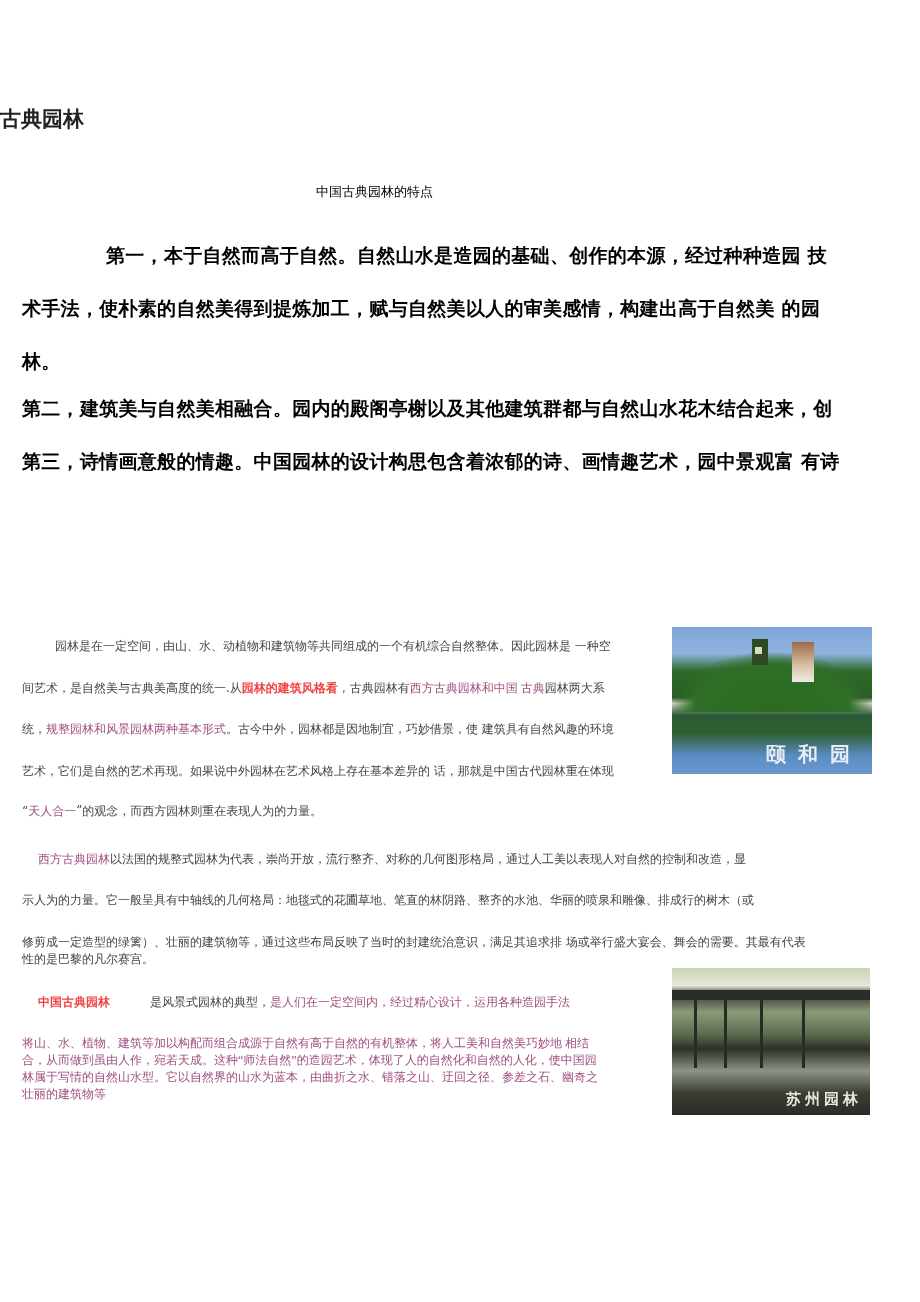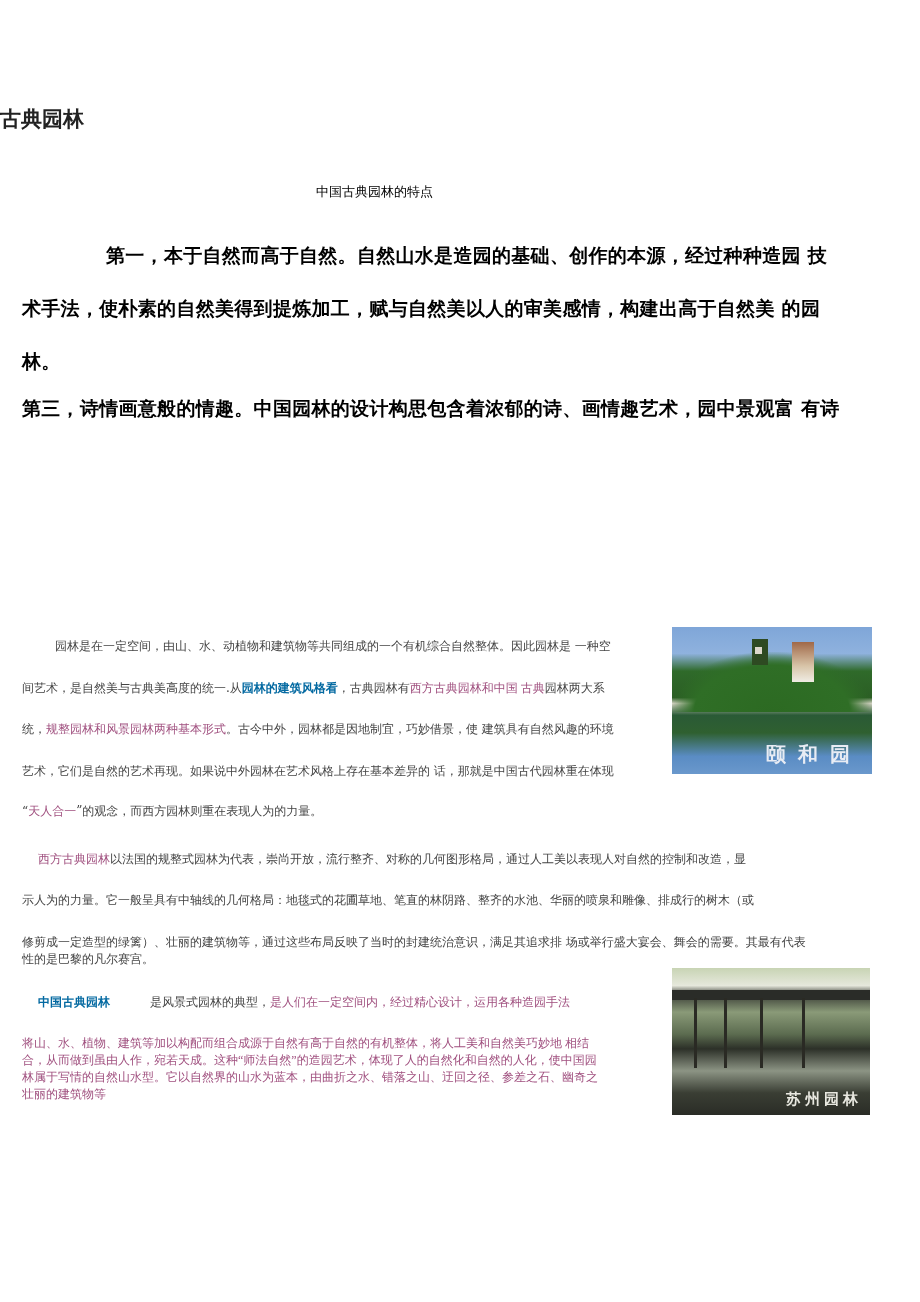--- a/index.html
+++ b/index.html
@@ -22,21 +22,21 @@
       letter-spacing: 0.3px;
     }
     .p1 { top: 237px; }
     .p1 .line { height: 53px; white-space: nowrap; }
 
     .small {
       position: absolute; font-family: "DejaVu Serif", "Liberation Serif", serif;
       font-size: 12px; color: #444; white-space: nowrap;
     }
     .pink { color: #a0507f; font-family: Liberation Serif, serif; }
-    .pinkb { color: #0369a1; font-weight: bold; }
+    .pinkb { color: #ef4444; font-weight: bold; }
 
     .img {
       position: absolute; overflow: hidden;
     }
     .img1 {
       left: 672px; top: 627px; width: 200px; height: 147px;
       background: linear-gradient(180deg, #7fa6d8 0%, #8fb2de 18%, #2f6a2a 30%, #2b5e24 48%, #d8d4c8 52%, #2a5a36 60%, #2f6030 72%, #5a8cc4 88%, #6a98cc 100%);
     }
     .img1 .hill {
       position: absolute; left: 0; top: 25px; width: 200px; height: 60px;
@@ -74,20 +74,21 @@
 
 <div class="title">古典园林</div>
 <div class="subtitle">中国古典园林的特点</div>
 
 <div class="big p1">
   <div class="line" style="padding-left:84px">第一，本于自然而高于自然。自然山水是造园的基础、创作的本源，经过种种造园  技</div>
   <div class="line">术手法，使朴素的自然美得到提炼加工，赋与自然美以人的审美感情，构建出高于自然美  的园</div>
   <div class="line">林。</div>
 </div>
 <div class="big" style="top:390px">
+  <div style="height:53px;white-space:nowrap">第二，建筑美与自然美相融合。园内的殿阁亭榭以及其他建筑群都与自然山水花木结合起来，创</div>
   <div style="height:47px;white-space:nowrap">第三，诗情画意般的情趣。中国园林的设计构思包含着浓郁的诗、画情趣艺术，园中景观富  有诗</div>
 </div>
 
 <div class="small" style="left:55px;top:638px">园林是在一定空间，由山、水、动植物和建筑物等共同组成的一个有机综合自然整体。因此园林是   一种空</div>
 <div class="small" style="left:22px;top:680px">
   <span>间艺术，是自然美与古典美高度的统一.从</span><span class="pinkb">园林的建筑风格看</span><span>，古典园林有</span><span class="pink">西方古典园林和中国    古典</span><span>园林两大系</span>
 </div>
 <div class="small" style="left:22px;top:721px">
   <span>统，</span><span class="pink">规整园林和风景园林两种基本形式</span><span>。古今中外，园林都是因地制宜，巧妙借景，使  建筑具有自然风趣的环境</span>
 </div>

